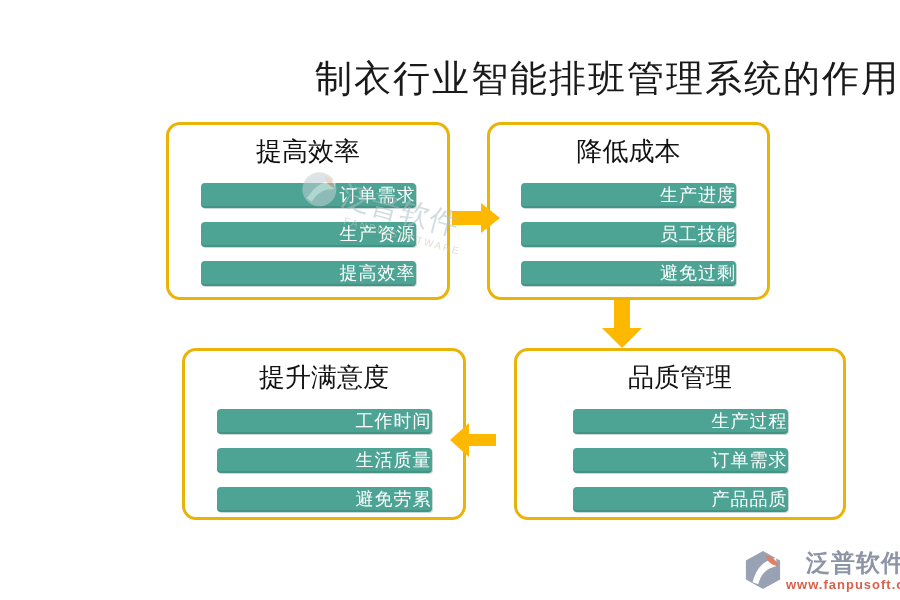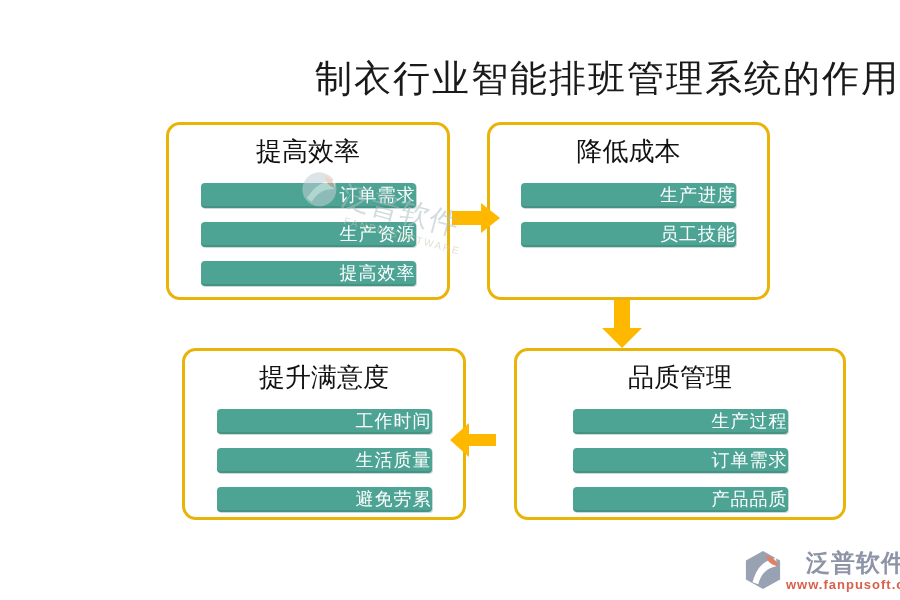--- a/index.html
+++ b/index.html
@@ -73,20 +73,21 @@
     <div class="box-title">提高效率</div>
     <div class="pill">订单需求</div>
     <div class="pill">生产资源</div>
     <div class="pill">提高效率</div>
   </div>
 
   <div class="box box-tr">
     <div class="box-title">降低成本</div>
     <div class="pill">生产进度</div>
     <div class="pill">员工技能</div>
+    <div class="pill">避免过剩</div>
   </div>
 
   <div class="box box-bl">
     <div class="box-title">提升满意度</div>
     <div class="pill">工作时间</div>
     <div class="pill">生活质量</div>
     <div class="pill">避免劳累</div>
   </div>
 
   <div class="box box-br">

